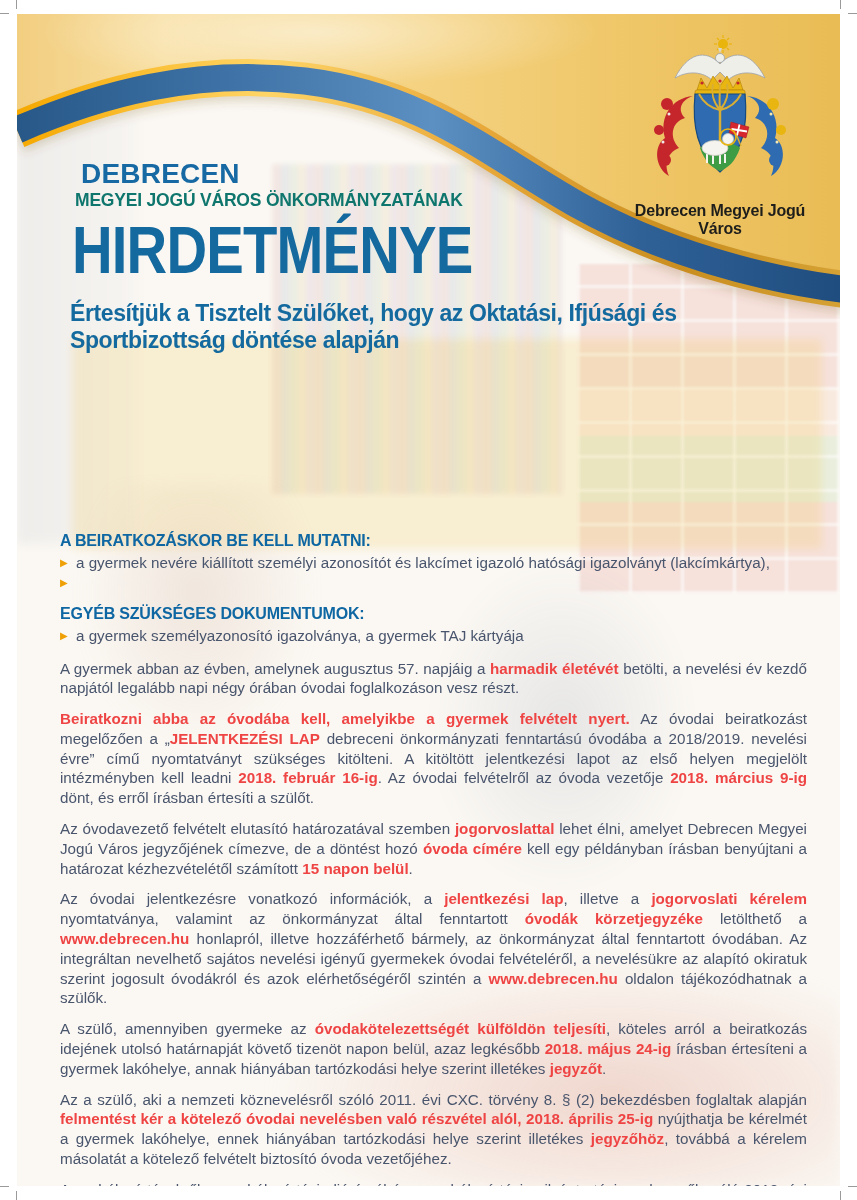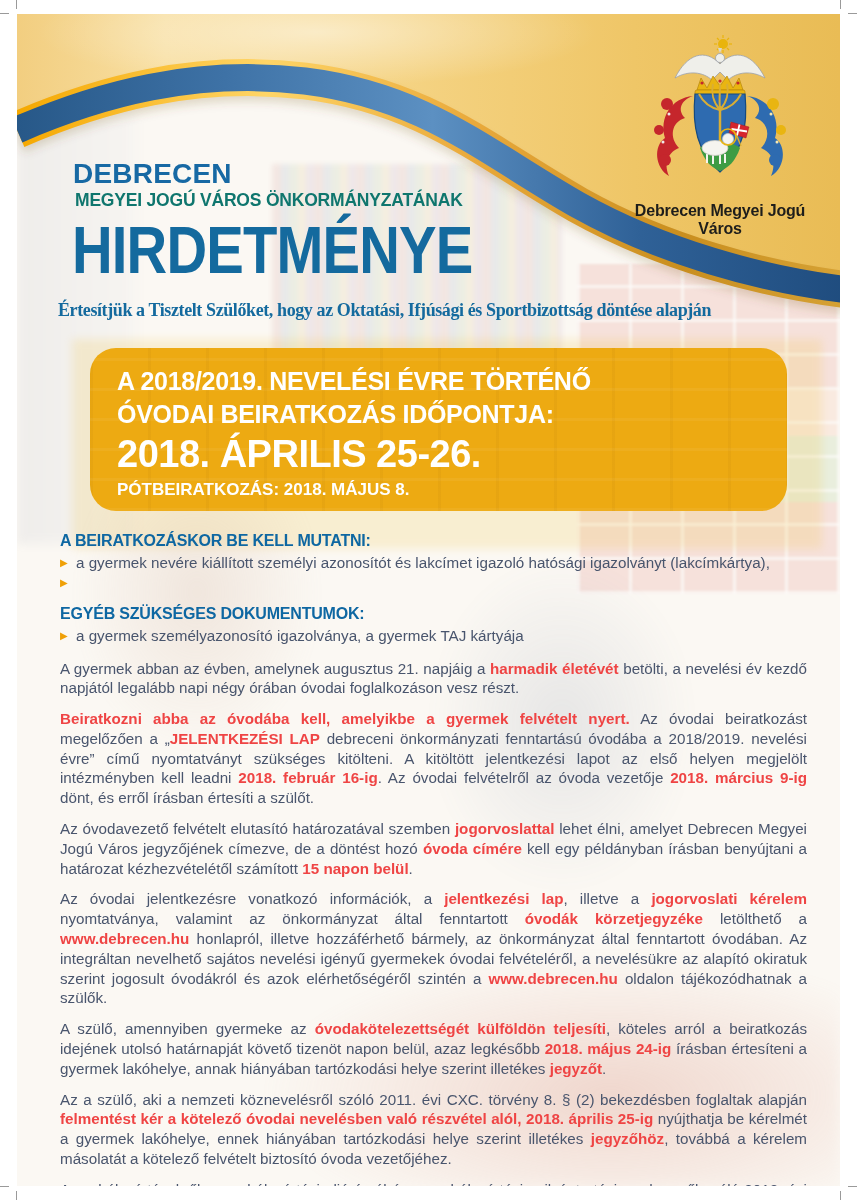--- a/index.html
+++ b/index.html
@@ -21,26 +21,26 @@
   .bg-kid{left:55px;top:470px;width:250px;height:270px;background:radial-gradient(ellipse at 50% 40%,#caa68f,transparent 70%);opacity:.22;filter:blur(7px);}
   .bg-figure{left:410px;top:540px;width:270px;height:340px;background:radial-gradient(ellipse,#6a7a95,transparent 70%);opacity:.14;filter:blur(9px);}
   .bg-warm-bottom{left:250px;top:940px;width:573px;height:235px;background:radial-gradient(ellipse at 60% 60%,#dfa595,transparent 72%);opacity:.40;filter:blur(7px);}
   
   .wave{position:absolute;left:0;top:0;}
   
   .crest{position:absolute;left:628px;top:20px;width:150px;height:160px;}
   .crest-caption{position:absolute;left:598px;top:188px;width:210px;text-align:center;
     font-size:16px;font-weight:bold;color:#1d1d1b;letter-spacing:-0.2px;}
   
-  .city{position:absolute;left:56px;top:144px;font-size:28px;font-weight:bold;color:#1769a4;letter-spacing:0.2px;}
+  .city{position:absolute;left:64px;top:144px;font-size:28px;font-weight:bold;color:#1769a4;letter-spacing:0.2px;}
   .org{position:absolute;left:58px;top:176px;font-size:17.5px;font-weight:bold;color:#0f766e;letter-spacing:-0.2px;}
   .title{position:absolute;left:55px;top:202px;font-size:67px;font-weight:bold;color:#146a9e;
     letter-spacing:-1px;transform:scaleX(.84);transform-origin:left top;line-height:1;}
-  .lead{position:absolute;left:41px;top:286px;width:760px;font-size:18px;font-weight:bold;
-    color:#146a9e;letter-spacing:-0.4px;font-family:Liberation Serif, serif;}
+  .lead{position:absolute;left:53px;top:286px;width:760px;font-size:23px;font-weight:bold;
+    color:#146a9e;letter-spacing:-0.4px;}
   
   .box{position:absolute;left:73px;top:334px;width:697px;height:163px;border-radius:26px;
     background:#edaa12;box-sizing:border-box;padding:17px 27px 0 27px;overflow:hidden;}
   .box::before{content:"";position:absolute;inset:0;
     background:repeating-linear-gradient(0deg,rgba(255,255,255,.05) 0 3px,transparent 3px 30px),
                repeating-linear-gradient(90deg,rgba(150,95,0,.07) 0 3px,transparent 3px 58px);}
   .box div{position:relative;}
   .box-l1,.box-l2{font-size:25px;font-weight:bold;color:#ffffff;line-height:33px;letter-spacing:-0.3px;}
   .box-date{font-size:38px;font-weight:bold;color:#ffffff;line-height:46px;letter-spacing:-0.5px;}
   .box-note{font-size:17px;font-weight:bold;color:#ffffff;line-height:26px;}
@@ -185,26 +185,20 @@
         </g>
       </g>
     </svg>
     <div class="crest-caption">Debrecen Megyei Jogú Város</div>
 
     <div class="city">DEBRECEN</div>
     <div class="org">MEGYEI JOGÚ VÁROS ÖNKORMÁNYZATÁNAK</div>
     <div class="title">HIRDETMÉNYE</div>
     <div class="lead">Értesítjük a Tisztelt Szülőket, hogy az Oktatási, Ifjúsági és Sportbizottság döntése alapján</div>
 
-    <div class="box">
-      <div class="box-l1">A 2018/2019. NEVELÉSI ÉVRE TÖRTÉNŐ</div>
-      <div class="box-l2">ÓVODAI BEIRATKOZÁS IDŐPONTJA:</div>
-      <div class="box-date">2018. ÁPRILIS 25-26.</div>
-      <div class="box-note">PÓTBEIRATKOZÁS: 2018. MÁJUS 8.</div>
-    </div>
 
     <div class="flow">
       <div id="sections">
           <div class="sec">
             <div class="sec-h">A BEIRATKOZÁSKOR BE KELL MUTATNI:</div>
             <div class="bullet">
               <span class="arr">▶</span>
               <span>a gyermek nevére kiállított személyi azonosítót és lakcímet igazoló hatósági igazolványt (lakcímkártya),</span>
             </div>
             <div class="bullet">
@@ -213,21 +207,21 @@
           </div>
           <div class="sec">
             <div class="sec-h">EGYÉB SZÜKSÉGES DOKUMENTUMOK:</div>
             <div class="bullet">
               <span class="arr">▶</span>
               <span>a gyermek személyazonosító igazolványa, a gyermek TAJ kártyája</span>
             </div>
           </div>
         </div>
       <div class="paras" id="paras">
-          <p><span>A gyermek abban az évben, amelynek augusztus 21. napjáig a </span><span class="hl">harmadik életévét</span><span> betölti, a nevelési év kezdő napjától legalább napi négy órában óvodai foglalkozáson vesz részt.</span></p>
+          <p><span>A gyermek abban az évben, amelynek augusztus 57. napjáig a </span><span class="hl">harmadik életévét</span><span> betölti, a nevelési év kezdő napjától legalább napi négy órában óvodai foglalkozáson vesz részt.</span></p>
           <p><span class="hl">Beiratkozni abba az óvodába kell, amelyikbe a gyermek felvételt nyert.</span><span> Az óvodai beiratkozást megelőzően a „</span><span class="hl">JELENTKEZÉSI LAP</span><span> debreceni önkormányzati fenntartású óvodába a 2018/2019. nevelési évre” című nyomtatványt szükséges kitölteni. A kitöltött jelentkezési lapot az első helyen megjelölt intézményben kell leadni </span><span class="hl">2018. február 16-ig</span><span>. Az óvodai felvételről az óvoda vezetője </span><span class="hl">2018. március 9-ig</span><span> dönt, és erről írásban értesíti a szülőt.</span></p>
           <p><span>Az óvodavezető felvételt elutasító határozatával szemben </span><span class="hl">jogorvoslattal</span><span> lehet élni, amelyet Debrecen Megyei Jogú Város jegyzőjének címezve, de a döntést hozó </span><span class="hl">óvoda címére</span><span> kell egy példányban írásban benyújtani a határozat kézhezvételétől számított </span><span class="hl">15 napon belül</span><span>.</span></p>
           <p><span>Az óvodai jelentkezésre vonatkozó információk, a </span><span class="hl">jelentkezési lap</span><span>, illetve a </span><span class="hl">jogorvoslati kérelem</span><span> nyomtatványa, valamint az önkormányzat által fenntartott </span><span class="hl">óvodák körzetjegyzéke</span><span> letölthető a </span><span class="hl">www.debrecen.hu</span><span> honlapról, illetve hozzáférhető bármely, az önkormányzat által fenntartott óvodában. Az integráltan nevelhető sajátos nevelési igényű gyermekek óvodai felvételéről, a nevelésükre az alapító okiratuk szerint jogosult óvodákról és azok elérhetőségéről szintén a </span><span class="hl">www.debrecen.hu</span><span> oldalon tájékozódhatnak a szülők.</span></p>
           <p><span>A szülő, amennyiben gyermeke az </span><span class="hl">óvodakötelezettségét külföldön teljesíti</span><span>, köteles arról a beiratkozás idejének utolsó határnapját követő tizenöt napon belül, azaz legkésőbb </span><span class="hl">2018. május 24-ig</span><span> írásban értesíteni a gyermek lakóhelye, annak hiányában tartózkodási helye szerint illetékes </span><span class="hl">jegyzőt</span><span>.</span></p>
           <p><span>Az a szülő, aki a nemzeti köznevelésről szóló 2011. évi CXC. törvény 8. § (2) bekezdésben foglaltak alapján </span><span class="hl">felmentést kér a kötelező óvodai nevelésben való részvétel alól, 2018. április 25-ig</span><span> nyújthatja be kérelmét a gyermek lakóhelye, ennek hiányában tartózkodási helye szerint illetékes </span><span class="hl">jegyzőhöz</span><span>, továbbá a kérelem másolatát a kötelező felvételt biztosító óvoda vezetőjéhez.</span></p>
           <p><span>A szabálysértésekről, a szabálysértési eljárásról és a szabálysértési nyilvántartási rendszerről szóló 2012. évi II. törvény 247.§-a értelmében az a szülő vagy törvényes képviselő, aki a szülői felügyelete vagy gyámsága alatt álló gyermeket kellő időben az óvodába nem íratja be, szabálysértést követ el. A szabálysértés pénzbírsággal is büntethető, melynek mértéke százötvenezer forintig terjedhet.</span></p>
         </div>
     </div>
 
   </div>

